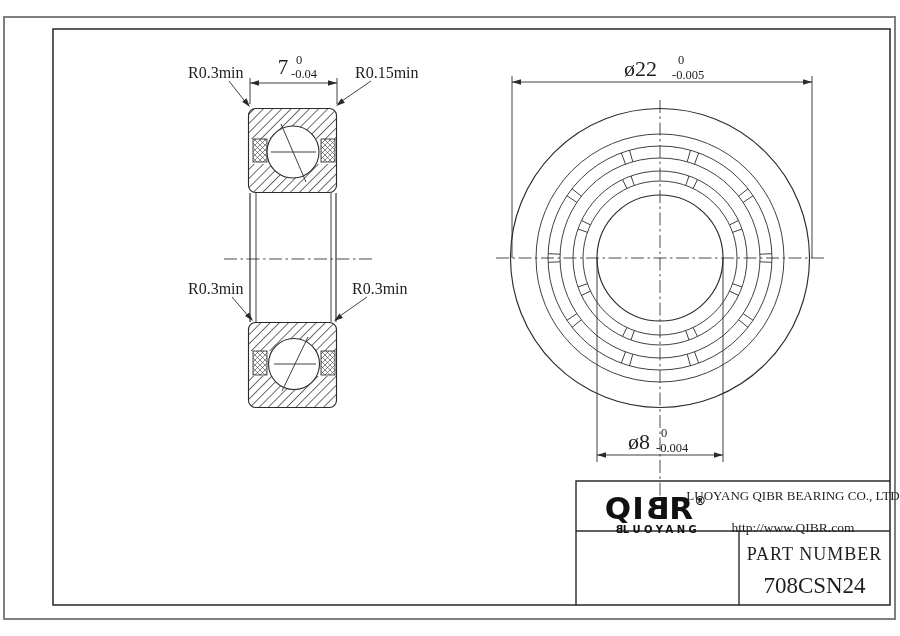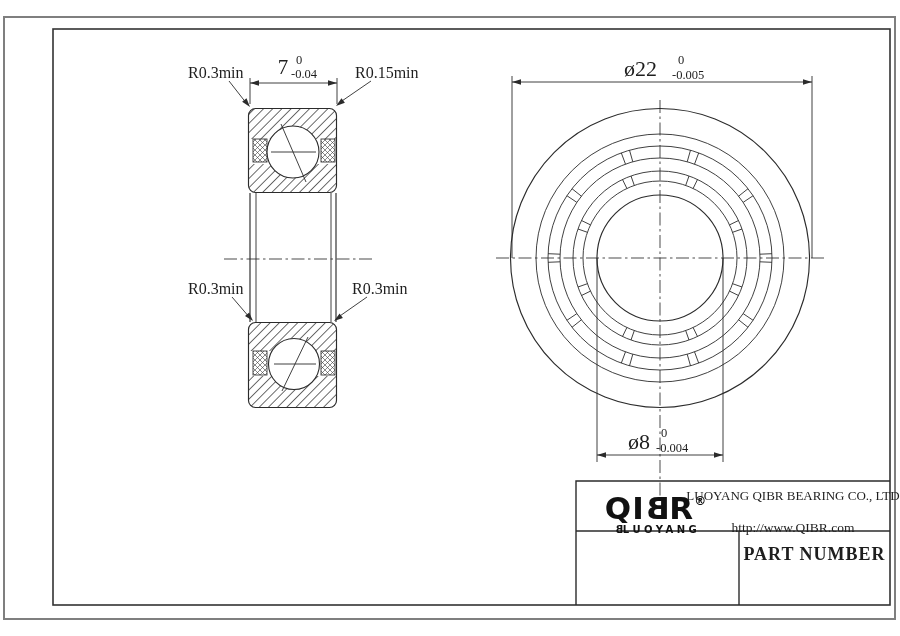--- a/index.html
+++ b/index.html
@@ -16,21 +16,21 @@
            justify-content:flex-start;text-align:center;}
   .logo-main{font-family:"DejaVu Sans","Liberation Sans",sans-serif;font-weight:bold;
              font-size:31px;line-height:30px;letter-spacing:1px;color:#111;}
   .logo-sub{font-family:"DejaVu Sans","Liberation Sans",sans-serif;font-weight:bold;
             font-size:10px;letter-spacing:3.5px;color:#111;margin-top:1px;}
   .flipB{display:inline-block;transform:scaleX(-1);}
   .reg{font-size:12px;vertical-align:14px;font-weight:bold;}
   .co-line1{font-size:13px;white-space:nowrap;}
   .co-line2{font-size:13.5px;white-space:nowrap;margin-top:16px;}
   .prod{font-size:18px;line-height:30px;white-space:nowrap;}
-  .pn-label{font-size:18px;line-height:26px;white-space:nowrap;letter-spacing:1px;font-weight:bold;}
+  .pn-label{font-size:18px;line-height:26px;white-space:nowrap;letter-spacing:1px;}
   .pn-value{font-size:23px;margin-top:6px;white-space:nowrap;}
 </style>
 </head>
 <body>
 
 <div class="page">
 
 <svg width="900" height="636" viewBox="0 0 900 636">
   <defs>
     <pattern id="hx" width="6.5" height="6.5" patternUnits="userSpaceOnUse" patternTransform="rotate(45)">
@@ -203,15 +203,16 @@
 </div>
 
 <div class="overlay" style="left:698px;top:488px;width:190px;">
   <div class="co-line1">LUOYANG QIBR BEARING CO., LTD</div>
   <div class="co-line2">http://www.QIBR.com</div>
 </div>
 
 
 <div class="overlay" style="left:739px;top:541px;width:151px;">
   <div class="pn-label">PART NUMBER</div>
+  <div class="pn-value">708CSN24</div>
 </div>
 
 </div>
 
 </body></html>

